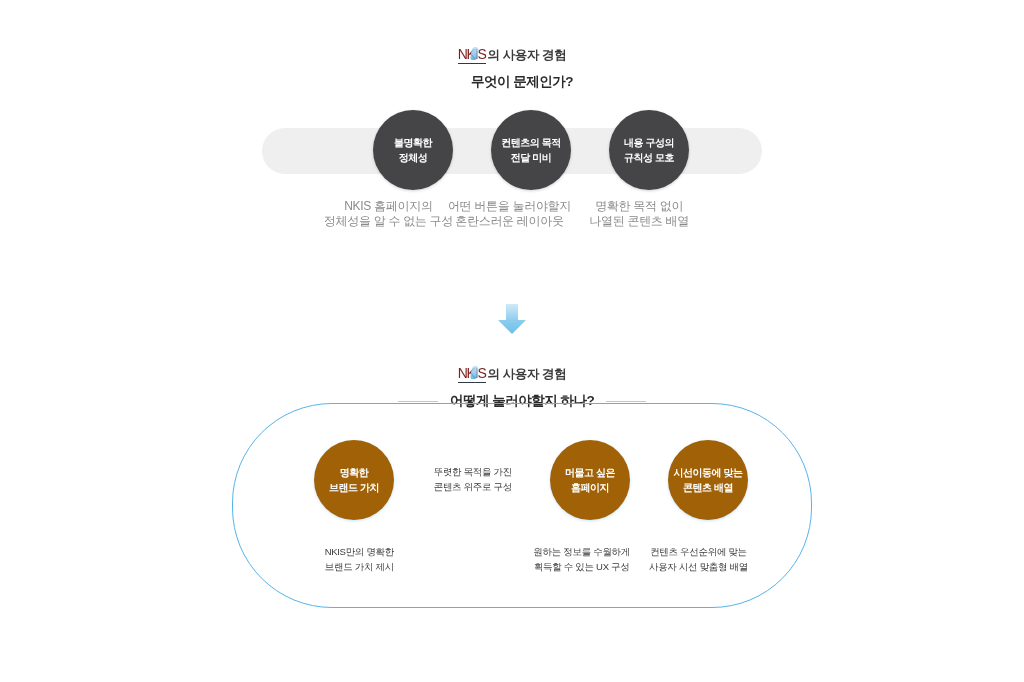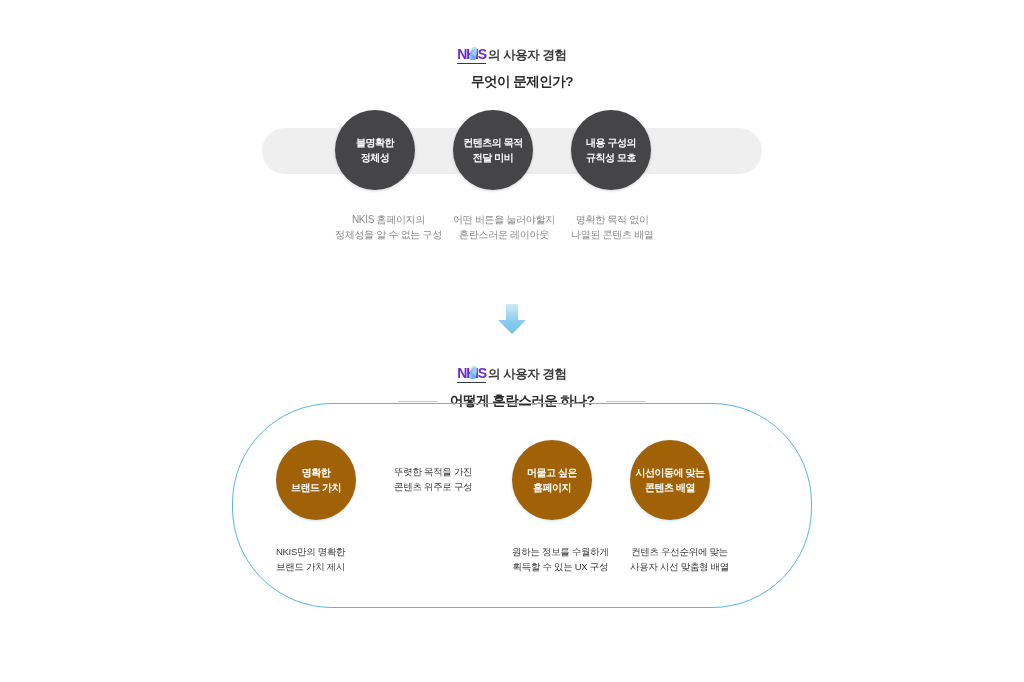--- a/index.html
+++ b/index.html
@@ -33,22 +33,22 @@
     line-height: 18px;
     display: flex;
     align-items: baseline;
     justify-content: center;
     gap: 2px;
   }
   .nkis-logo {
     display: inline-block;
     position: relative;
     font-size: 14px;
-    font-weight: 700;
-    color: #6d28d9;
+    font-weight: 400;
+    color: #7f1d1d;
     letter-spacing: -1.2px;
     padding-bottom: 1px;
     border-bottom: 1.6px solid #2f3a44;
     line-height: 15px;
   }
   .nkis-logo::after {
     content: "";
     position: absolute;
     left: 46%;
     top: 0px;
@@ -107,21 +107,21 @@
     right: 0;
     display: flex;
     justify-content: center;
     align-items: flex-start;
   }
 
   .node {
     width: 118px;
     display: flex;
     flex-direction: column;
-    align-items: flex-start;
+    align-items: flex-end;
   }
 
   .bubble {
     width: 80px;
     height: 80px;
     border-radius: 50%;
     display: flex;
     flex-direction: column;
     align-items: center;
     justify-content: center;
@@ -136,22 +136,22 @@
     background: #454547;
     box-shadow: 0 1px 3px rgba(0,0,0,0.18);
   }
   .bubble.blue {
     background: #a16207;
     box-shadow: 0 1px 3px rgba(27,149,234,0.25);
   }
   .bubble .line { display: block; white-space: nowrap; }
 
   .caption {
-    margin-top: 22px;
-    font-size: 10px;
+    margin-top: 9px;
+    font-size: 12px;
     color: #8a8a8a;
     letter-spacing: -0.3px;
     line-height: 15px;
     text-align: center;
     white-space: nowrap;
   }
   .caption.blue-cap {
     color: #3a3a3a;
     font-size: 9.5px;
     margin-top: 24px;
@@ -256,21 +256,21 @@
 
   <div id="solution-section">
 
     <div class="section-header" style="top:10px;">
       <div class="brand-line">
         <span class="nkis-logo">NKIS</span>
         <span class="brand-suffix">의 사용자 경험</span>
       </div>
       <div class="question-line">
         <span class="rule"></span>
-        <span>어떻게 혼란스러운 하나?</span>
+        <span>어떻게 눌러야할지 하나?</span>
         <span class="rule"></span>
       </div>
     </div>
 
     <div class="blue-frame"></div>
 
     <div class="node-row" style="top:85px;">
 
       <div class="node">
         <div class="bubble blue">

